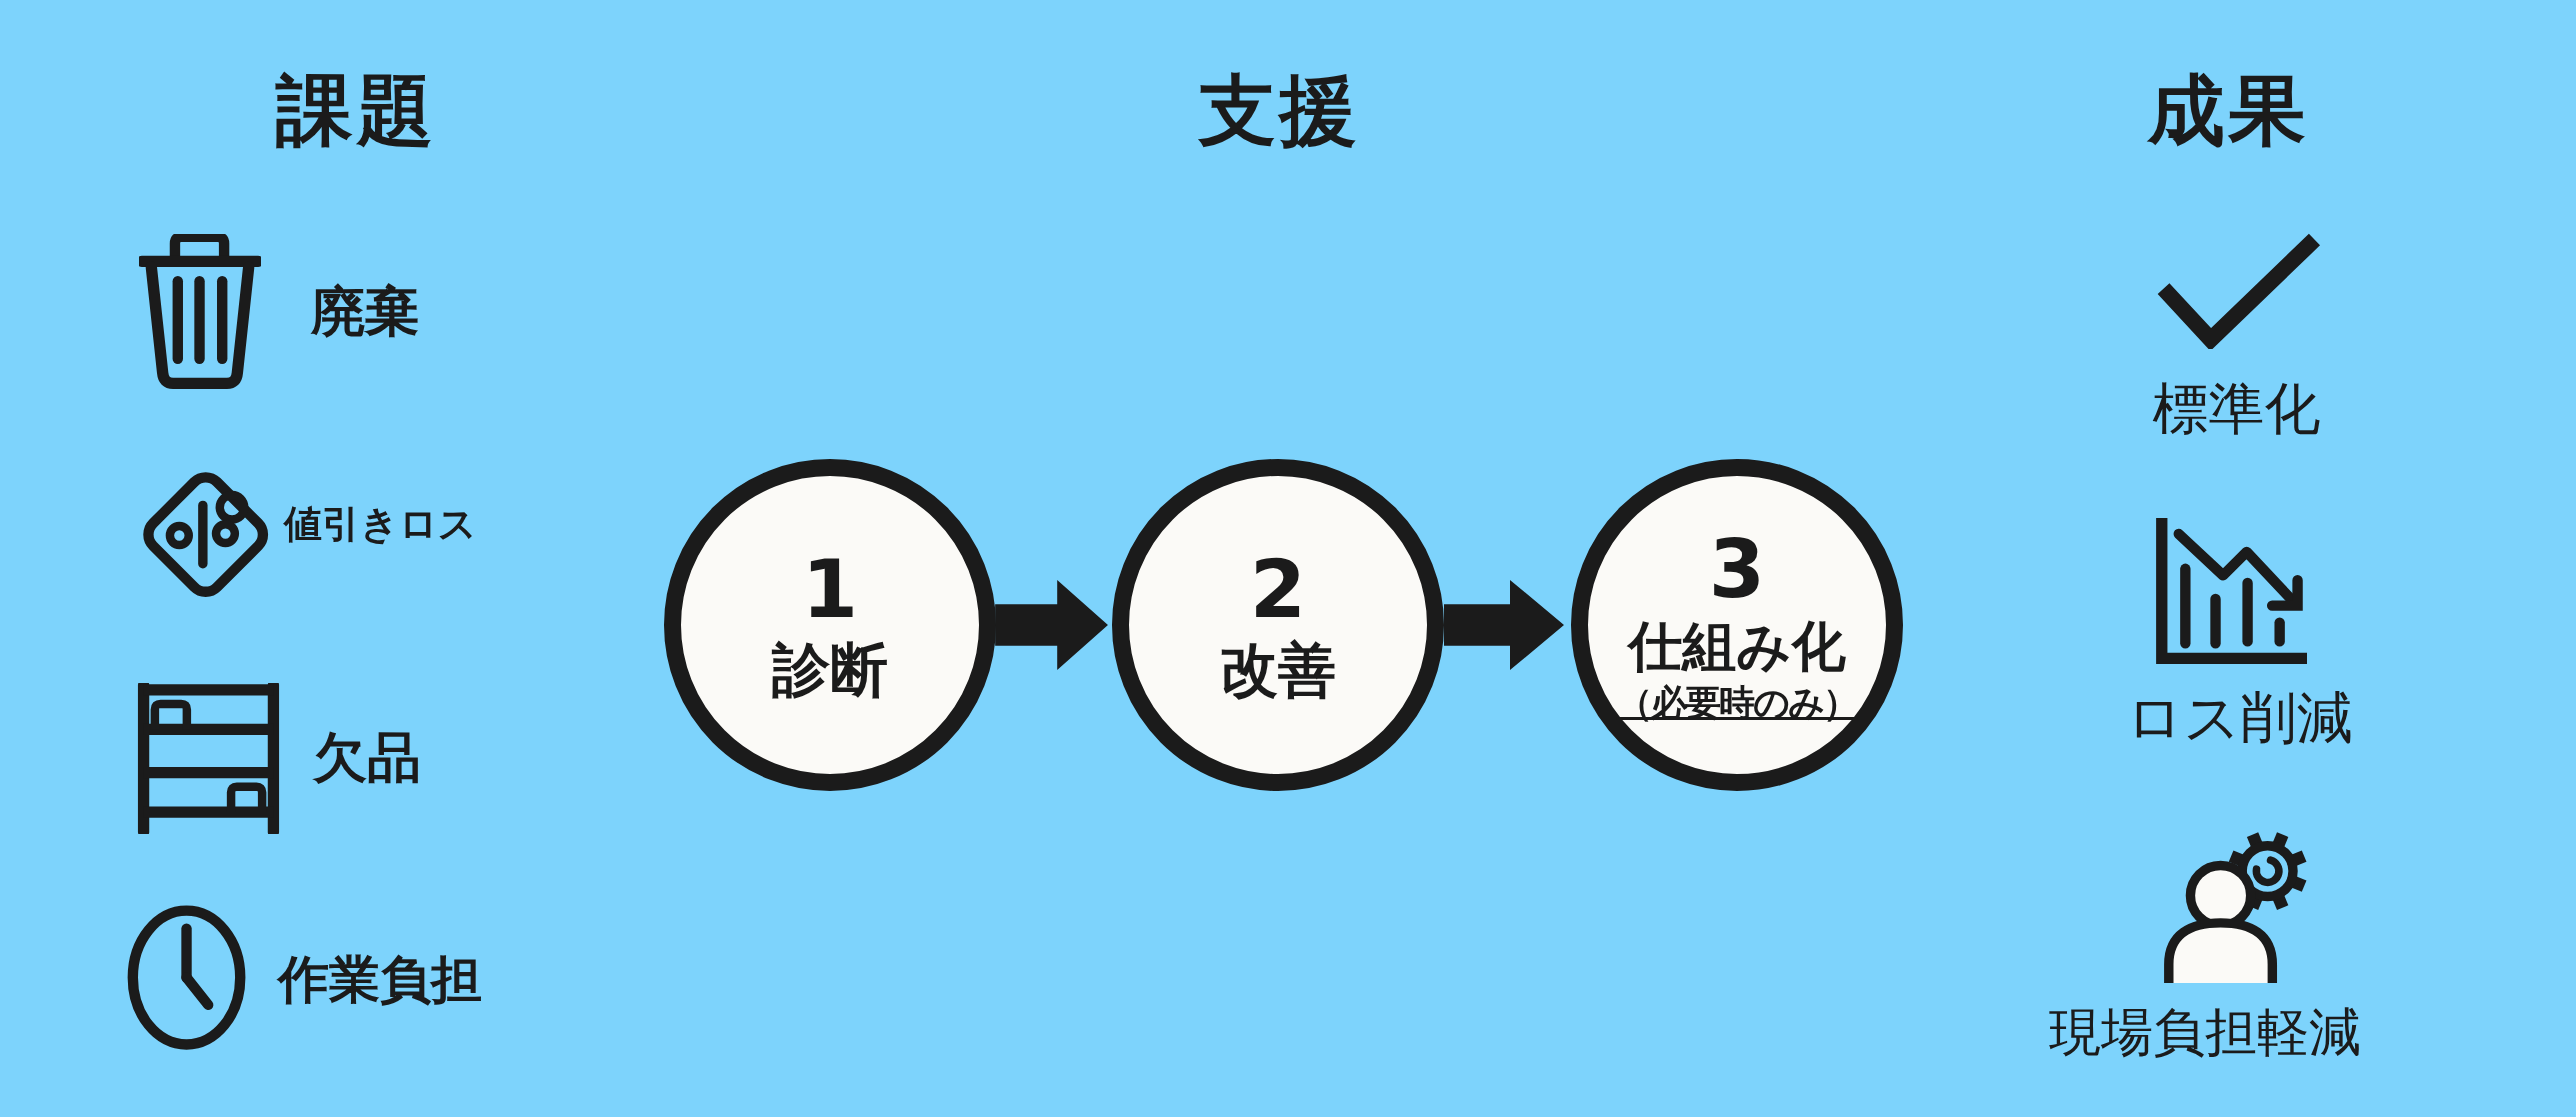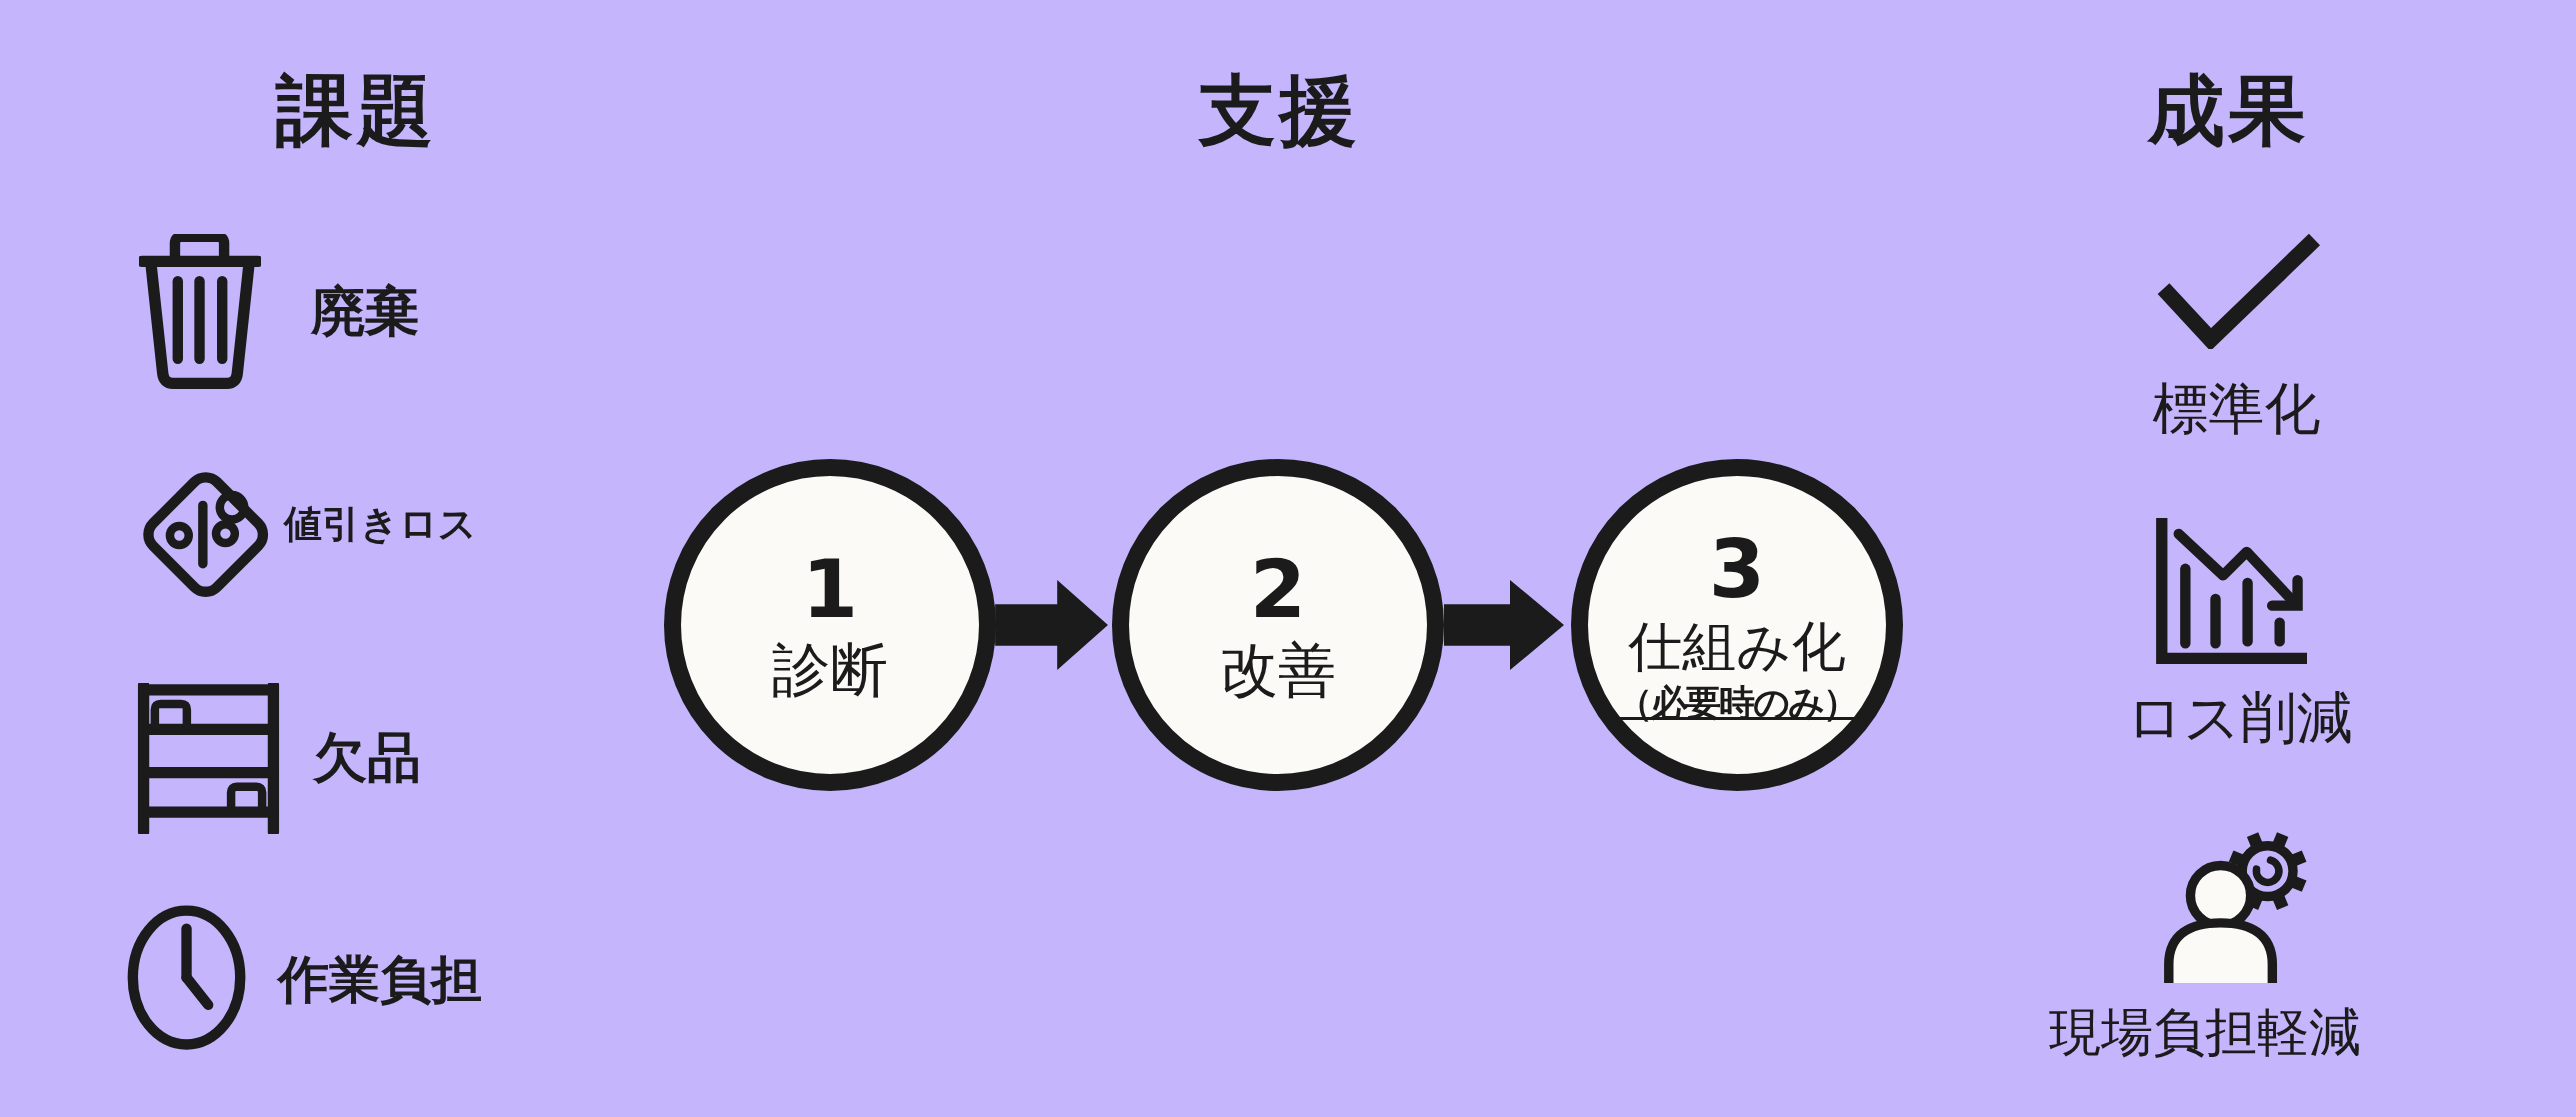--- a/index.html
+++ b/index.html
@@ -3,21 +3,21 @@
 <meta charset="utf-8">
 <style>
   html,body{margin:0;padding:0;}
   body{
     font-family:"DejaVu Sans","Liberation Sans",sans-serif;
     background:#e9e8e5;
   }
   #canvas{
     position:relative;
     width:2576px;height:1117px;
-    background:#c4b5fd;
+    background:#7dd3fc;
     color:#1b1b1b;
     overflow:hidden;
   }
   .title{
     position:absolute;
     font-size:77px;font-weight:bold;
     letter-spacing:3.8px;
     text-align:center;line-height:1;
     white-space:nowrap;
   }
@@ -36,21 +36,21 @@
     position:absolute;
     width:298px;height:298px;
     border:17px solid #1b1b1b;
     border-radius:50%;
     background:#fbfaf7;
     display:flex;flex-direction:column;
     align-items:center;justify-content:center;
     text-align:center;
   }
   .circle .num{font-size:81px;font-weight:bold;line-height:1;}
-  .circle .step-label{font-size:58px;font-weight:normal;line-height:1.05;margin-top:9.4px;}
+  .circle .step-label{font-size:58px;font-weight:bold;line-height:1.05;margin-top:9.4px;}
   .circle .step-note{font-size:36px;font-weight:bold;line-height:1;margin-top:9.4px;letter-spacing:-1.9px;text-decoration:underline;}
   svg{display:block;}
 </style>
 </head>
 <body>
 
 <div id="canvas">
 
   <div class="title" style="left:215px;top:72px;width:283px">課題</div>
 

